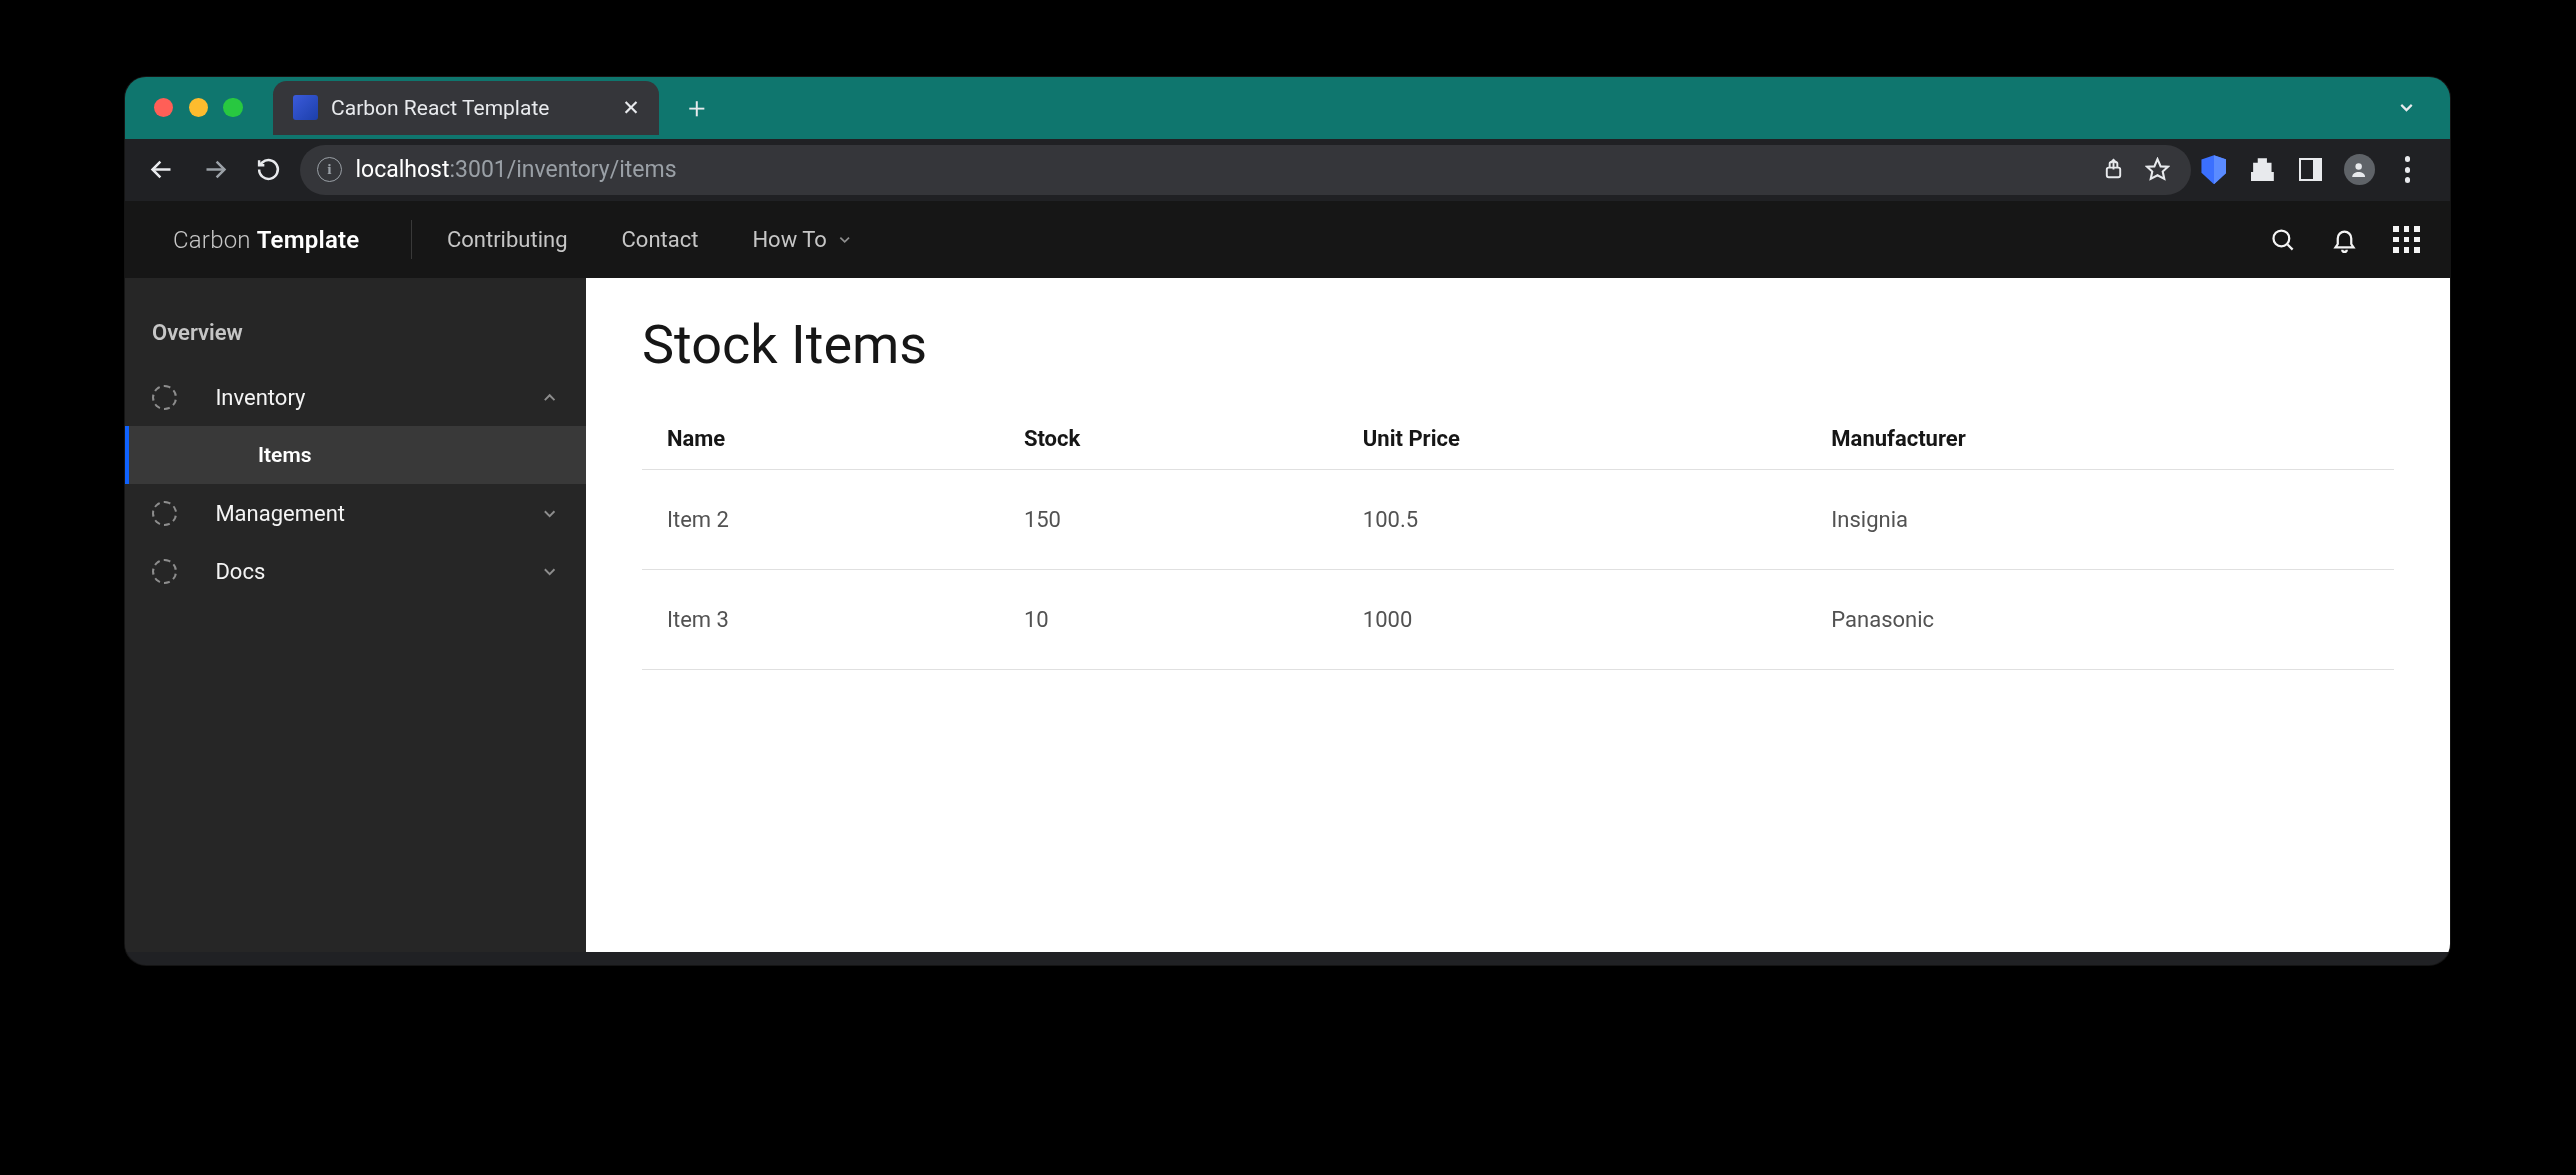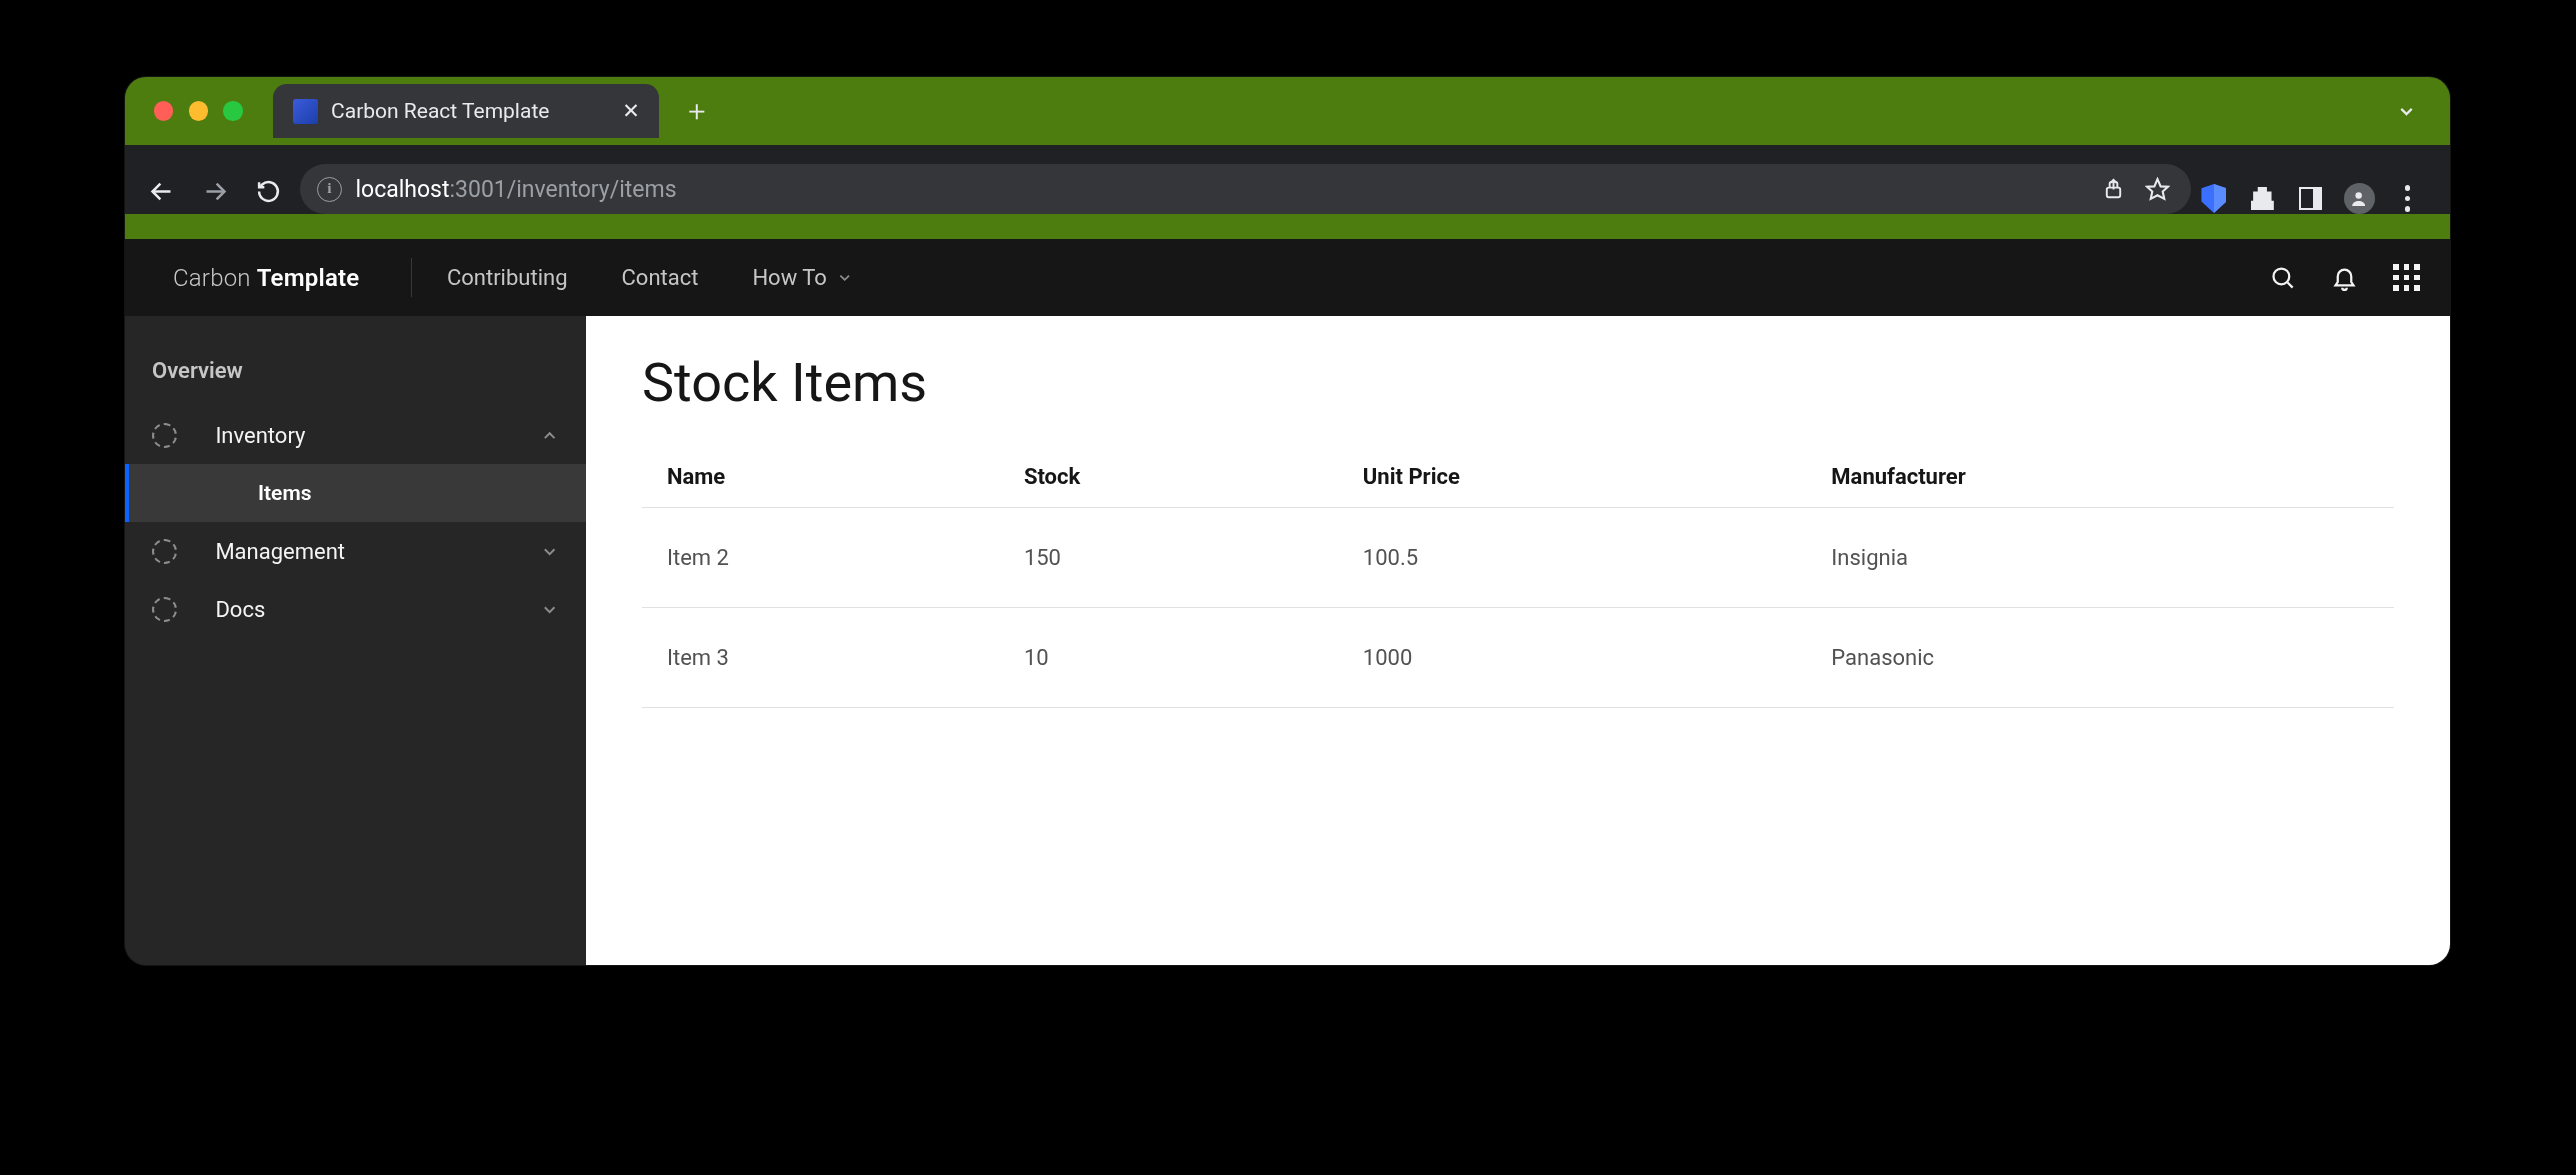--- a/index.html
+++ b/index.html
@@ -17,22 +17,22 @@
   width: 2325px;
   height: 888px;
   background: #202124;
   border-radius: 21px;
   overflow: hidden;
   box-shadow: 0 0 0 1px rgba(255,255,255,0.08);
 }
 
 
 .chrome {
-  height: 162px;
-  background: #4d7c0f;
+  height: 124px;
+  background: #0f766e;
   display: flex;
   flex-direction: column;
 }
 .tab-strip {
   height: 68px;
   display: flex;
   align-items: center;
   padding: 0 9.6px;
 }
 .traffic {
@@ -66,21 +66,21 @@
 .tab .close { color: #e8eaed; font-size: 21px; cursor: pointer; }
 .newtab {
   color: #e8eaed; font-size: 29px; margin-left: 23px; cursor: pointer;
 }
 .tab-spacer { flex: 1; }
 .tab-chevdown { color: #9aa0a6; font-size: 21px; margin-right: 23px; cursor: pointer; }
 
 .toolbar {
   height: 69px;
   display: flex;
-  align-items: flex-end;
+  align-items: center;
   padding: 0 13.5px;
   gap: 7.7px;
   background: #202124;
 }
 .navbtn {
   width: 46px; height: 46px;
   display: flex; align-items: center; justify-content: center;
   color: #9aa0a6;
   cursor: pointer;
   border-radius: 23px;

